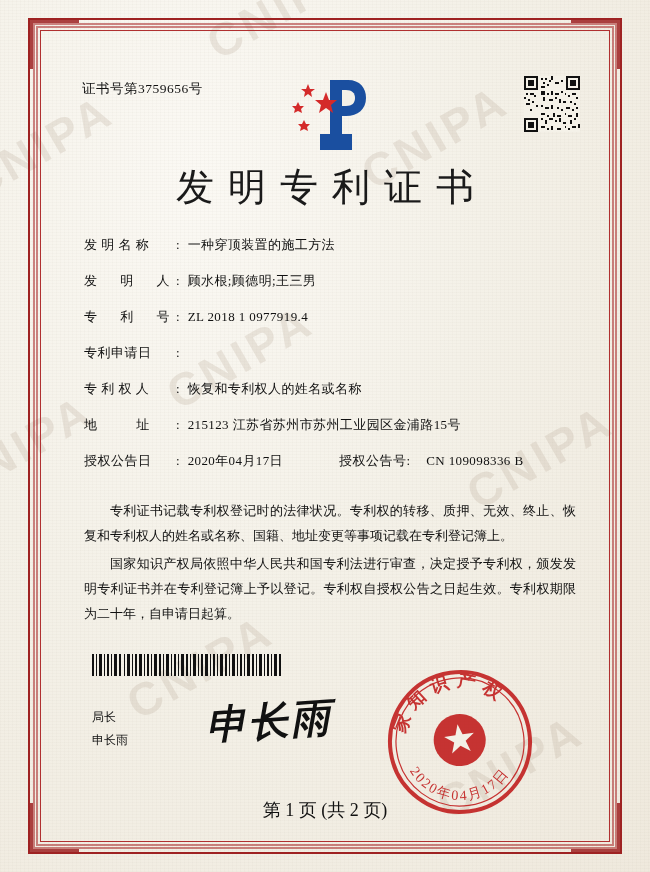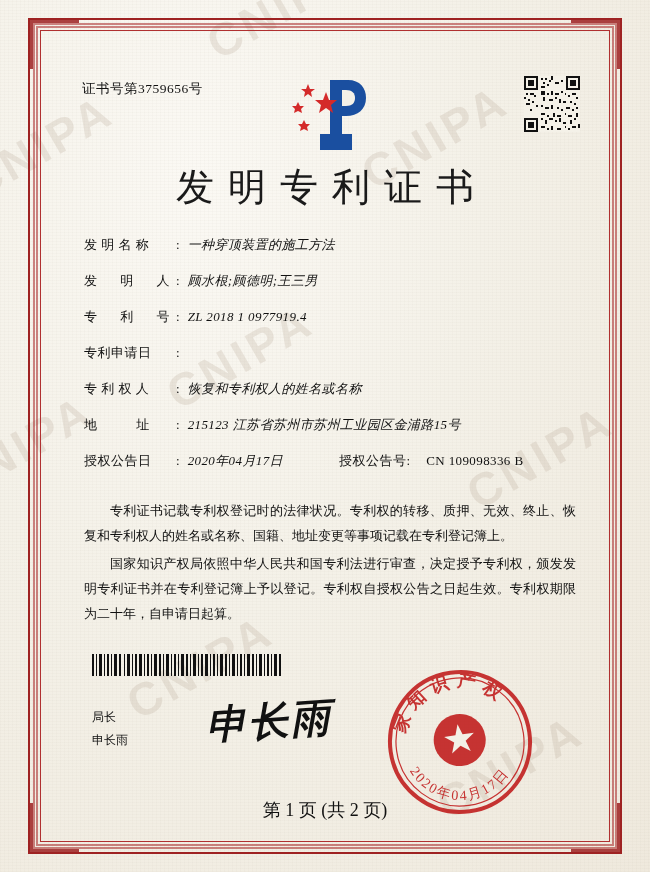--- a/index.html
+++ b/index.html
@@ -142,21 +142,20 @@
     flex: 0 0 92px;
     letter-spacing: 0.5px;
     white-space: nowrap;
   }
   .field-label.sp1 { letter-spacing: 10px; }
   .field-label.sp2 { letter-spacing: 18px; }
   .field-colon { margin-right: 8px; }
   .field-value {
     flex: 1;
     letter-spacing: 0.4px;
-    font-style: italic;
   }
   .field-row.dual .field-value { flex: 0 0 auto; }
   .second-label {
     margin-left: 56px;
     letter-spacing: 0.5px;
     white-space: nowrap;
   }
   .second-value { margin-left: 8px; letter-spacing: 0.4px; }
 
   .paragraphs {

